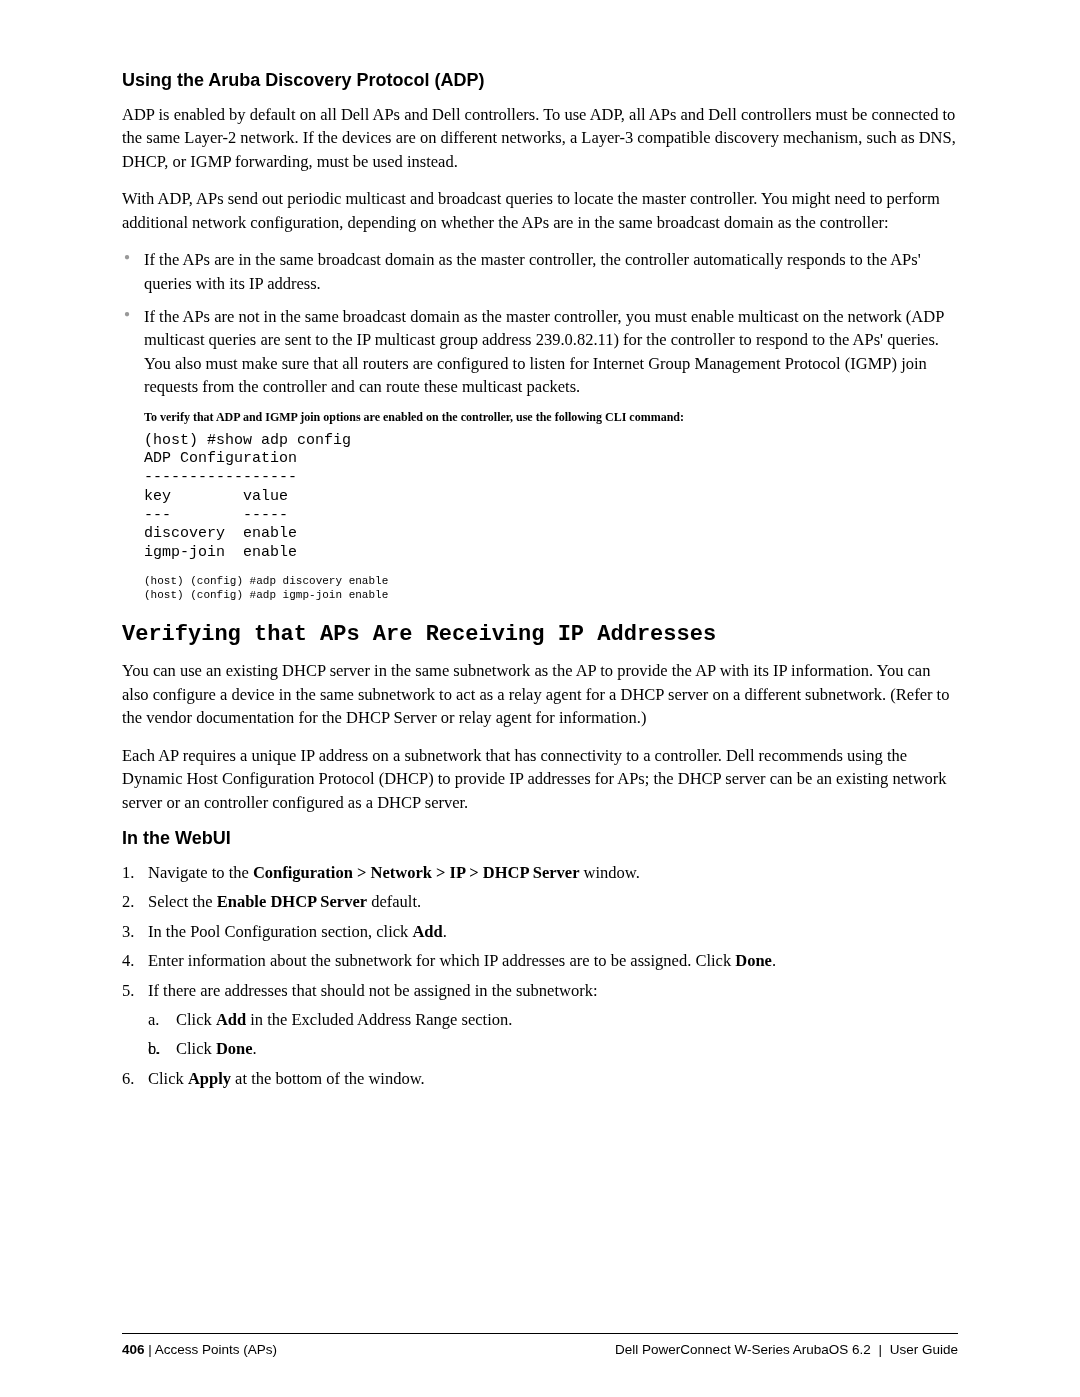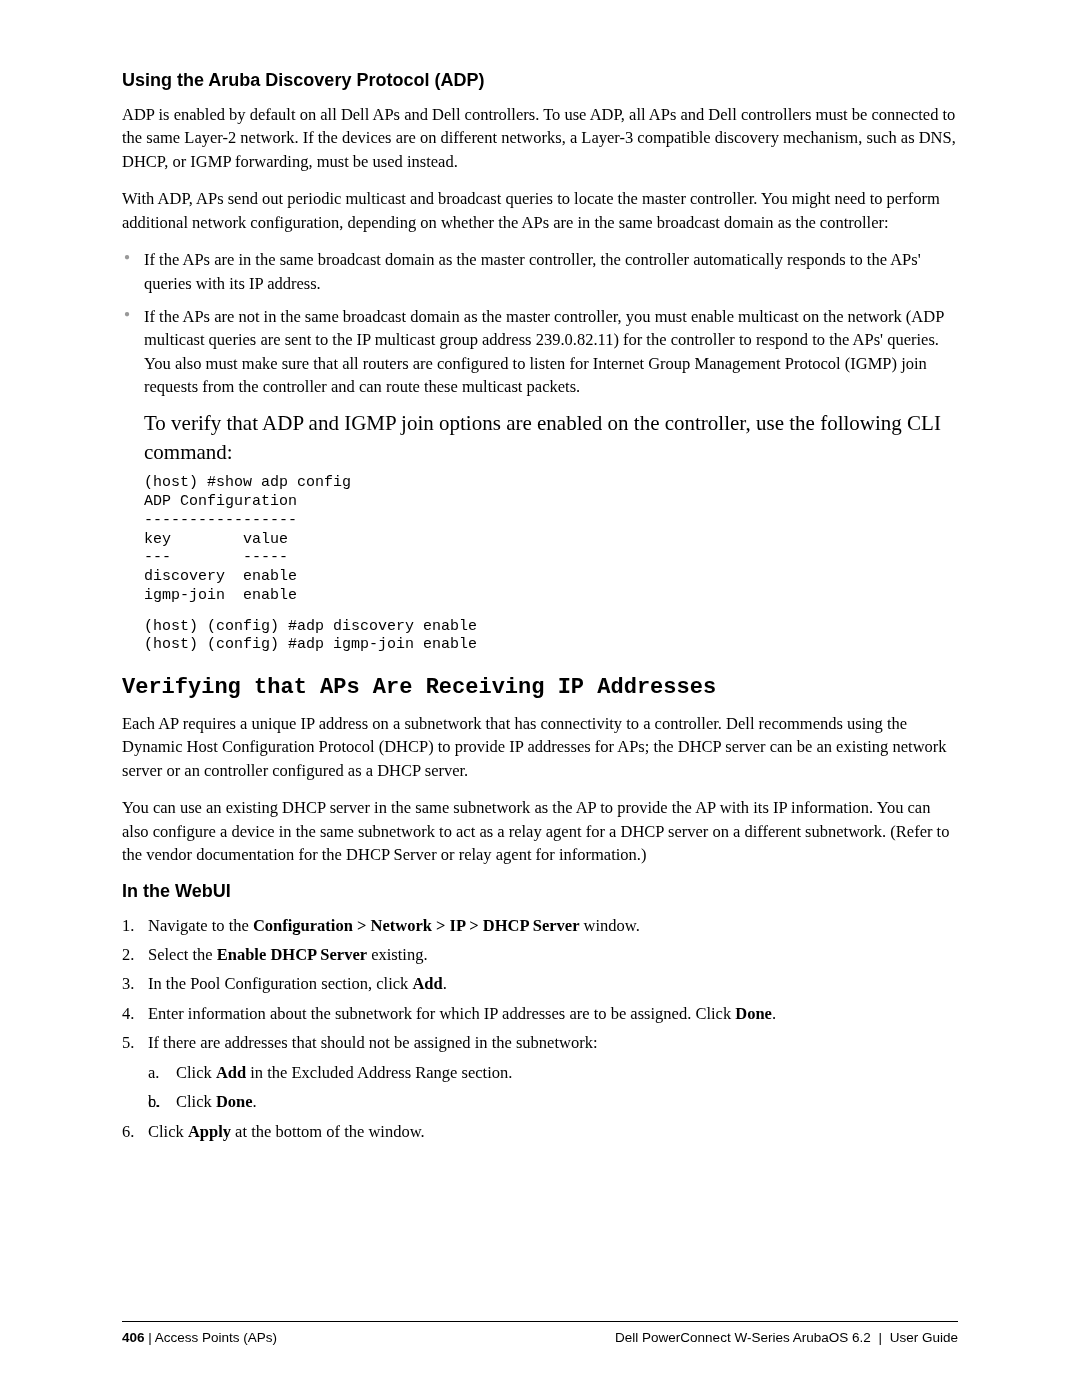--- a/index.html
+++ b/index.html
@@ -38,36 +38,37 @@
     }
     .bullets li::before {
       content: "●";
       position: absolute;
       left: 2px;
       top: 2px;
       color: #999;
       font-size: 10px;
     }
     .inner-p {
-      font-size: 21px;
+      font-size: 12px;
       line-height: 1.42;
       margin-left: 22px;
       margin-bottom: 6px;
+      font-weight: bold;
     }
     .cli {
       font-family: 'Courier New', Courier, monospace;
       font-size: 15px;
       line-height: 1.25;
       white-space: pre;
       margin-left: 22px;
       margin-bottom: 12px;
     }
     .cli2 {
       font-family: 'Courier New', Courier, monospace;
-      font-size: 15px;
+      font-size: 11px;
       line-height: 1.25;
       white-space: pre;
       margin-left: 22px;
       margin-bottom: 20px;
     }
     .h2 {
       font-family: Liberation Mono, monospace;
       font-weight: bold;
       font-size: 22px;
       margin-top: 10px;
@@ -100,21 +101,21 @@
       position: relative;
       padding-left: 28px;
     }
     .ol-sub li .num {
       position: absolute;
       left: 0;
     }
     .b { font-weight: bold; }
     .footer {
       position: absolute;
-      bottom: 52px;
+      bottom: 40px;
       left: 122px;
       right: 122px;
       border-top: 1px solid #000;
       padding-top: 8px;
       font-family: Arial, Helvetica, sans-serif;
       font-size: 13.5px;
       display: flex;
       justify-content: space-between;
     }
     .footer .left .pnum { font-weight: bold; }
@@ -144,28 +145,28 @@
 ---        -----
 discovery  enable
 igmp-join  enable</pre>
 
 
   <pre class="cli2">(host) (config) #adp discovery enable
 (host) (config) #adp igmp-join enable</pre>
 
   <h2 class="h2">Verifying that APs Are Receiving IP Addresses</h2>
 
+  <p class="p">You can use an existing DHCP server in the same subnetwork as the AP to provide the AP with its IP information. You can also configure a device in the same subnetwork to act as a relay agent for a DHCP server on a different subnetwork. (Refer to the vendor documentation for the DHCP Server or relay agent for information.)</p>
   <p class="p">Each AP requires a unique IP address on a subnetwork that has connectivity to a controller. Dell recommends using the Dynamic Host Configuration Protocol (DHCP) to provide IP addresses for APs; the DHCP server can be an existing network server or an controller configured as a DHCP server.</p>
-  <p class="p">You can use an existing DHCP server in the same subnetwork as the AP to provide the AP with its IP information. You can also configure a device in the same subnetwork to act as a relay agent for a DHCP server on a different subnetwork. (Refer to the vendor documentation for the DHCP Server or relay agent for information.)</p>
 
   <h3 class="h3">In the WebUI</h3>
 
   <ol class="ol">
     <li><span class="num">1.</span><span>Navigate to the </span><span class="b">Configuration &gt; Network &gt; IP &gt; DHCP Server</span><span> window.</span></li>
-    <li><span class="num">2.</span><span>Select the </span><span class="b">Enable DHCP Server</span><span> existing.</span></li>
+    <li><span class="num">2.</span><span>Select the </span><span class="b">Enable DHCP Server</span><span> default.</span></li>
     <li><span class="num">3.</span><span>In the Pool Configuration section, click </span><span class="b">Add</span><span>.</span></li>
     <li><span class="num">4.</span><span>Enter information about the subnetwork for which IP addresses are to be assigned. Click </span><span class="b">Done</span><span>.</span></li>
     <li><span class="num">5.</span><span>If there are addresses that should not be assigned in the subnetwork:</span>
       <ol class="ol-sub">
         <li><span class="num">a.</span><span>Click </span><span class="b">Add</span><span> in the Excluded Address Range section.</span></li>
         <li><span class="num">b.</span></li>
         <li><span class="num">c.</span><span>Click </span><span class="b">Done</span><span>.</span></li>
       </ol>
     </li>
     <li><span class="num">6.</span><span>Click </span><span class="b">Apply</span><span> at the bottom of the window.</span></li>

